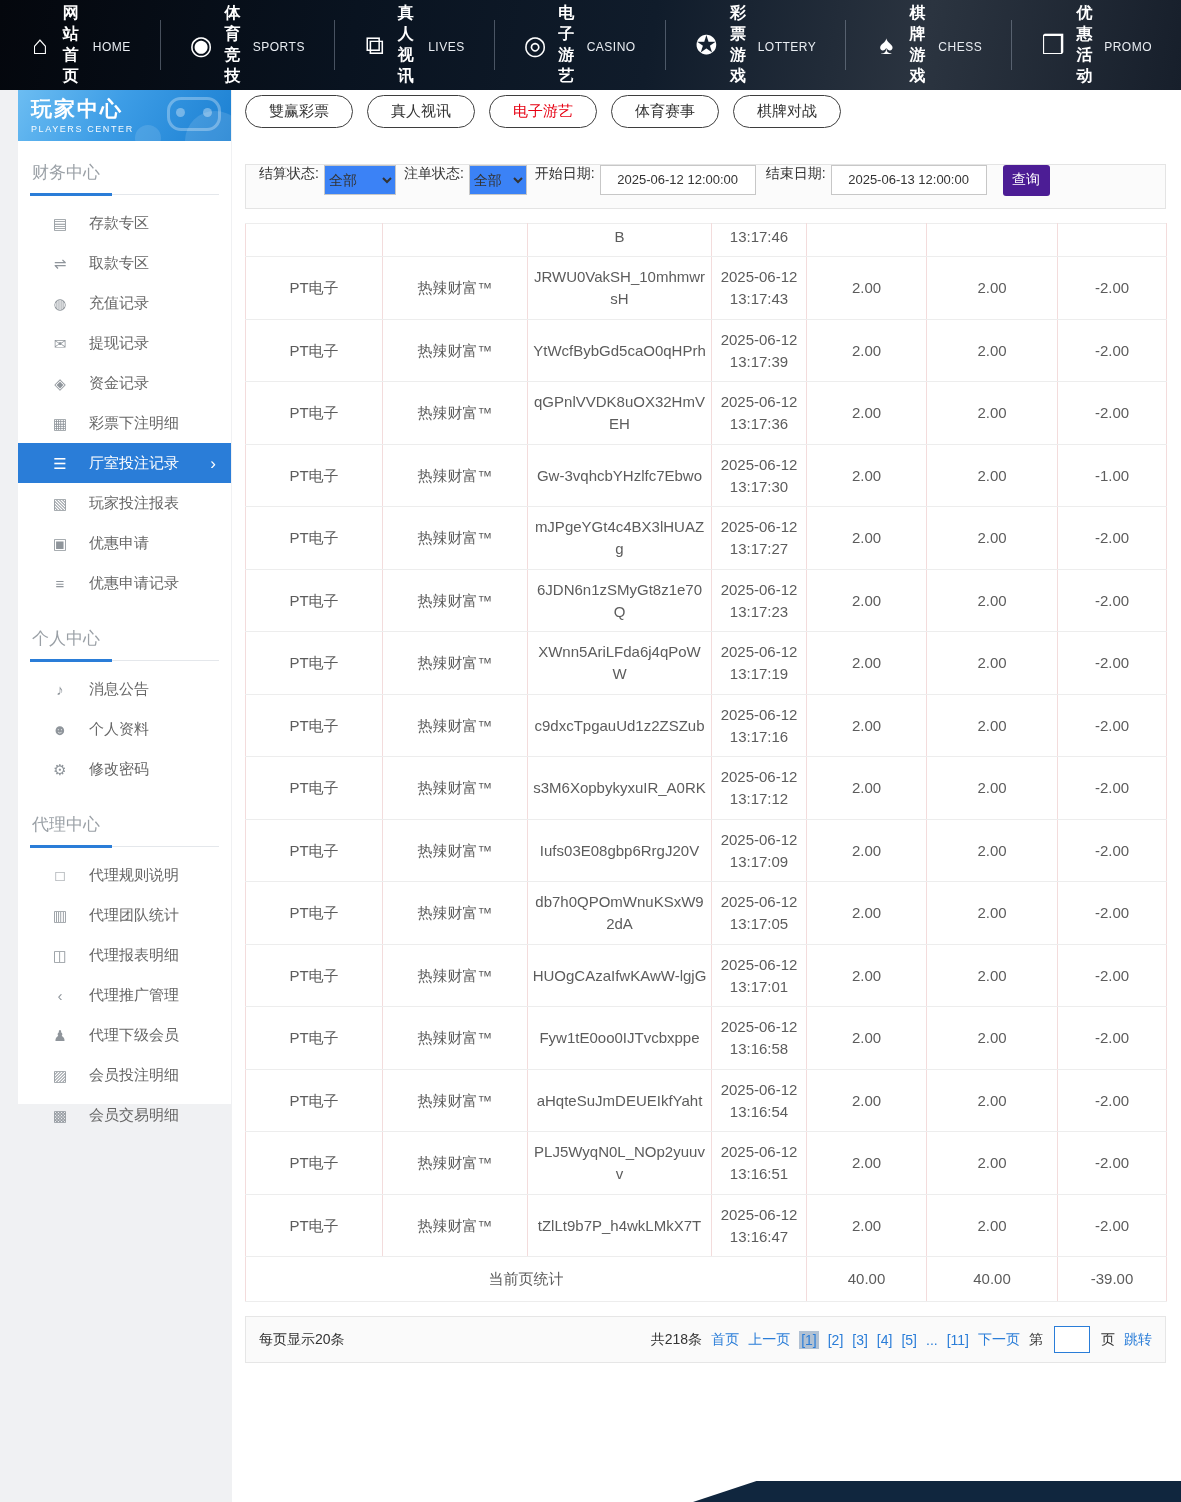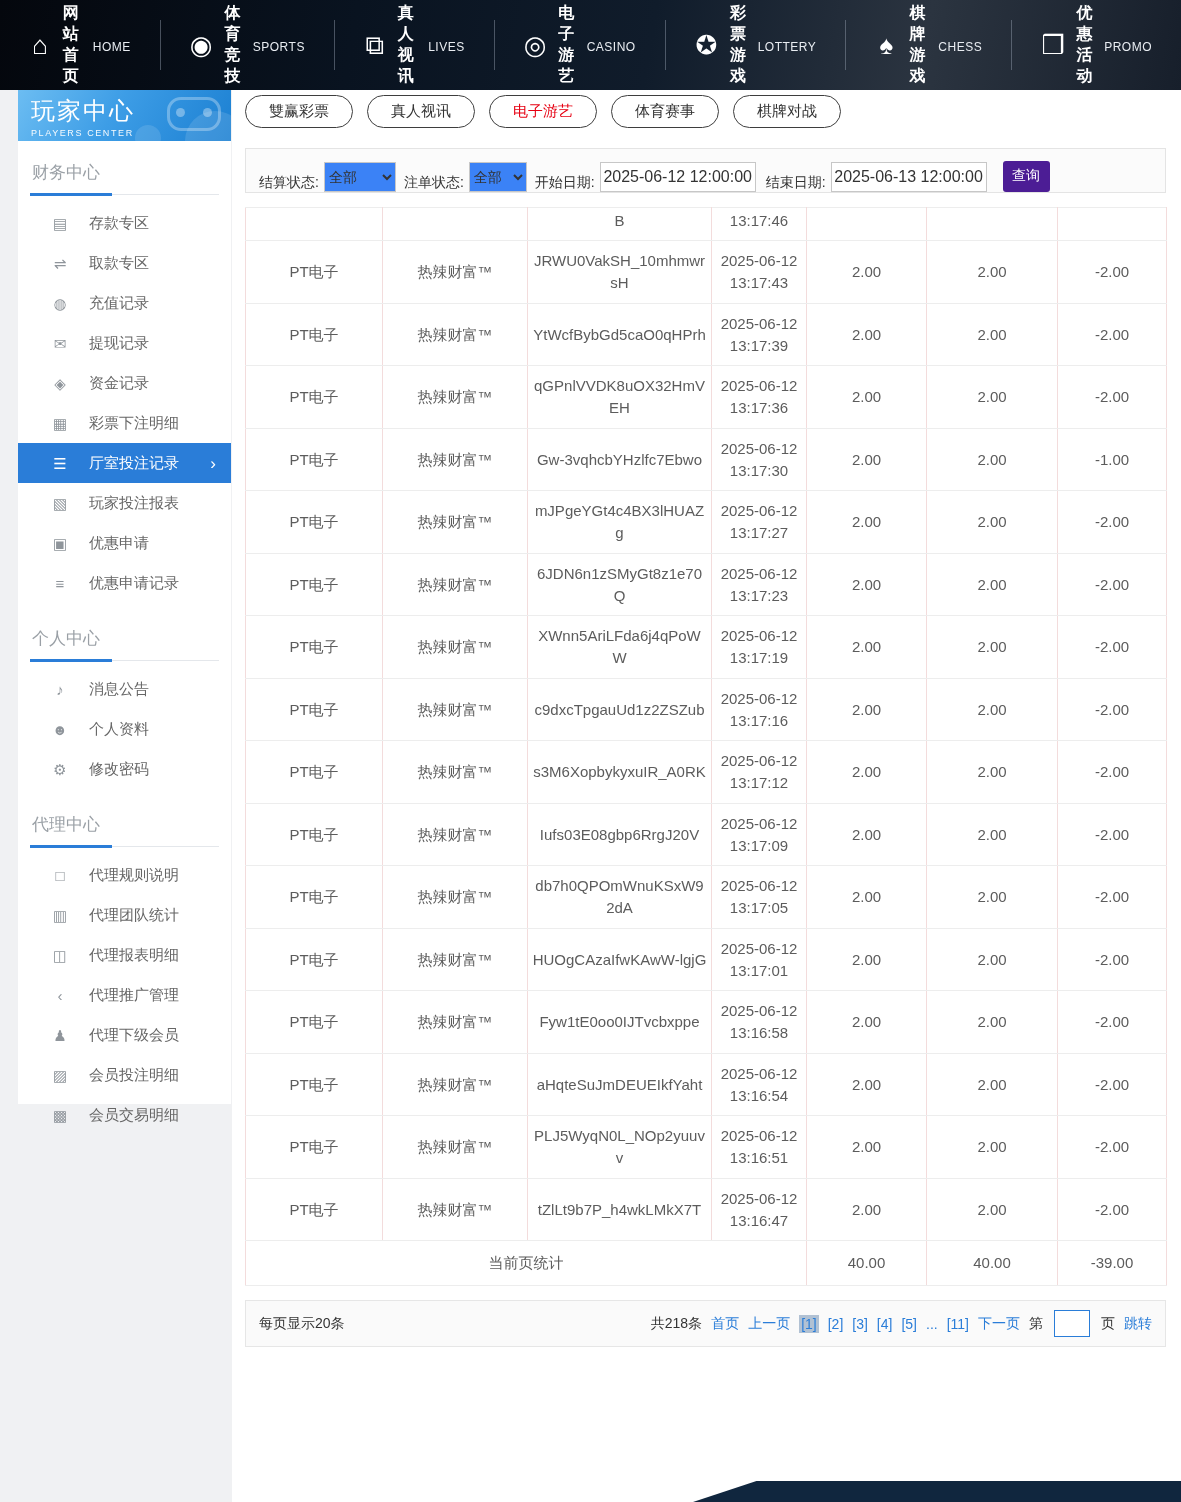--- a/index.html
+++ b/index.html
@@ -18,46 +18,46 @@
   .nav-item{display:flex;align-items:center;height:50px;padding:0 29px;border-right:1px solid rgba(150,162,178,.45);cursor:pointer}
   .nav-item:last-child{border-right:none}
   .nav-icon{color:#fff;font-size:26px;width:34px;text-align:center;margin-right:12px;line-height:1}
   .nav-text{display:flex;flex-direction:row;align-items:center}
   .nav-zh{color:#ffffff;font-size:16px;font-weight:bold;letter-spacing:1px}
   .nav-en{color:#e9edf2;font-size:12px;margin-top:3px;letter-spacing:.5px}
   
   .side-bg{position:absolute;top:90px;left:0;width:232px;height:1412px;background:#f0f1f3}
   .sidebar{position:absolute;top:90px;left:18px;width:213px;height:1014px;background:#ffffff}
   .sidebar-header{height:46px;background:linear-gradient(120deg,#6cbdf2 0%,#3d9de6 45%,#1c80d2 100%);color:#fff;padding:5px 0 0 13px;position:relative;overflow:hidden}
-  .sidebar-title{font-size:24px;font-weight:normal;letter-spacing:2px}
+  .sidebar-title{font-size:21px;font-weight:bold;letter-spacing:2px}
   .sidebar-sub{font-size:9px;letter-spacing:1.6px;margin-top:1px;opacity:.95}
   .gamepad{position:absolute;right:10px;top:7px;width:48px;height:28px;border:3px solid rgba(255,255,255,.30);border-radius:14px}
   .gamepad::before,.gamepad::after{content:"";position:absolute;width:9px;height:9px;border-radius:50%;background:rgba(255,255,255,.35)}
   .gamepad::before{left:6px;top:8px}
   .gamepad::after{right:6px;top:8px}
   .bubble{position:absolute;border-radius:50%;background:rgba(255,255,255,.12)}
   .section-title{margin:18px 12px 0;color:#9aa0a6;font-size:17px;padding:2px 2px 10px;border-bottom:1px solid #e4e7eb;position:relative}
   .section-title::after{content:"";position:absolute;left:0;bottom:-2px;width:82px;height:3px;background:#2a7dd8}
   .section-items{padding:8px 0 4px}
   .side-item{display:flex;align-items:center;height:40px;color:#666;font-size:15px;cursor:pointer;position:relative}
   .it-icon{width:20px;margin-left:32px;margin-right:19px;color:#8f959b;font-size:15px;text-align:center;line-height:1}
   .side-item.active{background:#2a7dd8;color:#ffffff}
   .side-item.active .it-icon{color:#ffffff}
   .side-chevron{position:absolute;right:15px;font-size:17px;color:#fff;line-height:1}
   
   .content{position:absolute;top:95px;left:245px;width:921px}
   .tabs{display:flex;gap:14px}
   .tab{border:1px solid #3e3e3e;border-radius:17px;padding:7px 23px;font-size:15px;color:#333;background:#fff;cursor:pointer;line-height:1.1}
   .tab.active{color:#e60012}
-  .filterbar{margin-top:20px;border:1px solid #e4e4e4;background:#fbfbfb;height:43px;display:flex;align-items:flex-end;padding:0 13px;font-size:14px;color:#333}
+  .filterbar{margin-top:36px;border:1px solid #e4e4e4;background:#fbfbfb;height:43px;display:flex;align-items:flex-start;padding:0 13px;font-size:14px;color:#333}
   .filterbar label{margin-right:5px}
   .filterbar select{height:30px;border:1px solid #c7c7c7;background:#3b82f6;font-size:14px;color:#333;margin-right:8px;font-family:inherit}
   .sel-wide{width:72px}
   .sel-narrow{width:58px}
-  .date-input{height:26px;border:1px solid #c7c7c7;width:150px;text-align:center;font-size:16px;color:#333;margin-right:10px;font-family:inherit}
+  .date-input{height:26px;border:1px solid #c7c7c7;width:150px;text-align:center;font-size:13px;color:#333;margin-right:10px;font-family:inherit}
   .search-btn{margin-left:6px;background:#4c1d95;color:#fff;border:none;border-radius:3px;height:31px;width:47px;font-size:14px;cursor:pointer;font-family:inherit}
   
   .bet-table{margin-top:14px;border-collapse:collapse;table-layout:fixed;width:921px;font-size:15px;color:#5c5c5c}
   .bet-table td{
     border:1px solid;border-color:#ededed #f3dcdc;
     text-align:center;padding:9px 4px;word-break:break-all;line-height:1.45;background:#fff;
   }
   .bet-table tr.partial td{padding:2px 4px 9px}
   .bet-table tr.stats td{padding:11px 4px}
   

